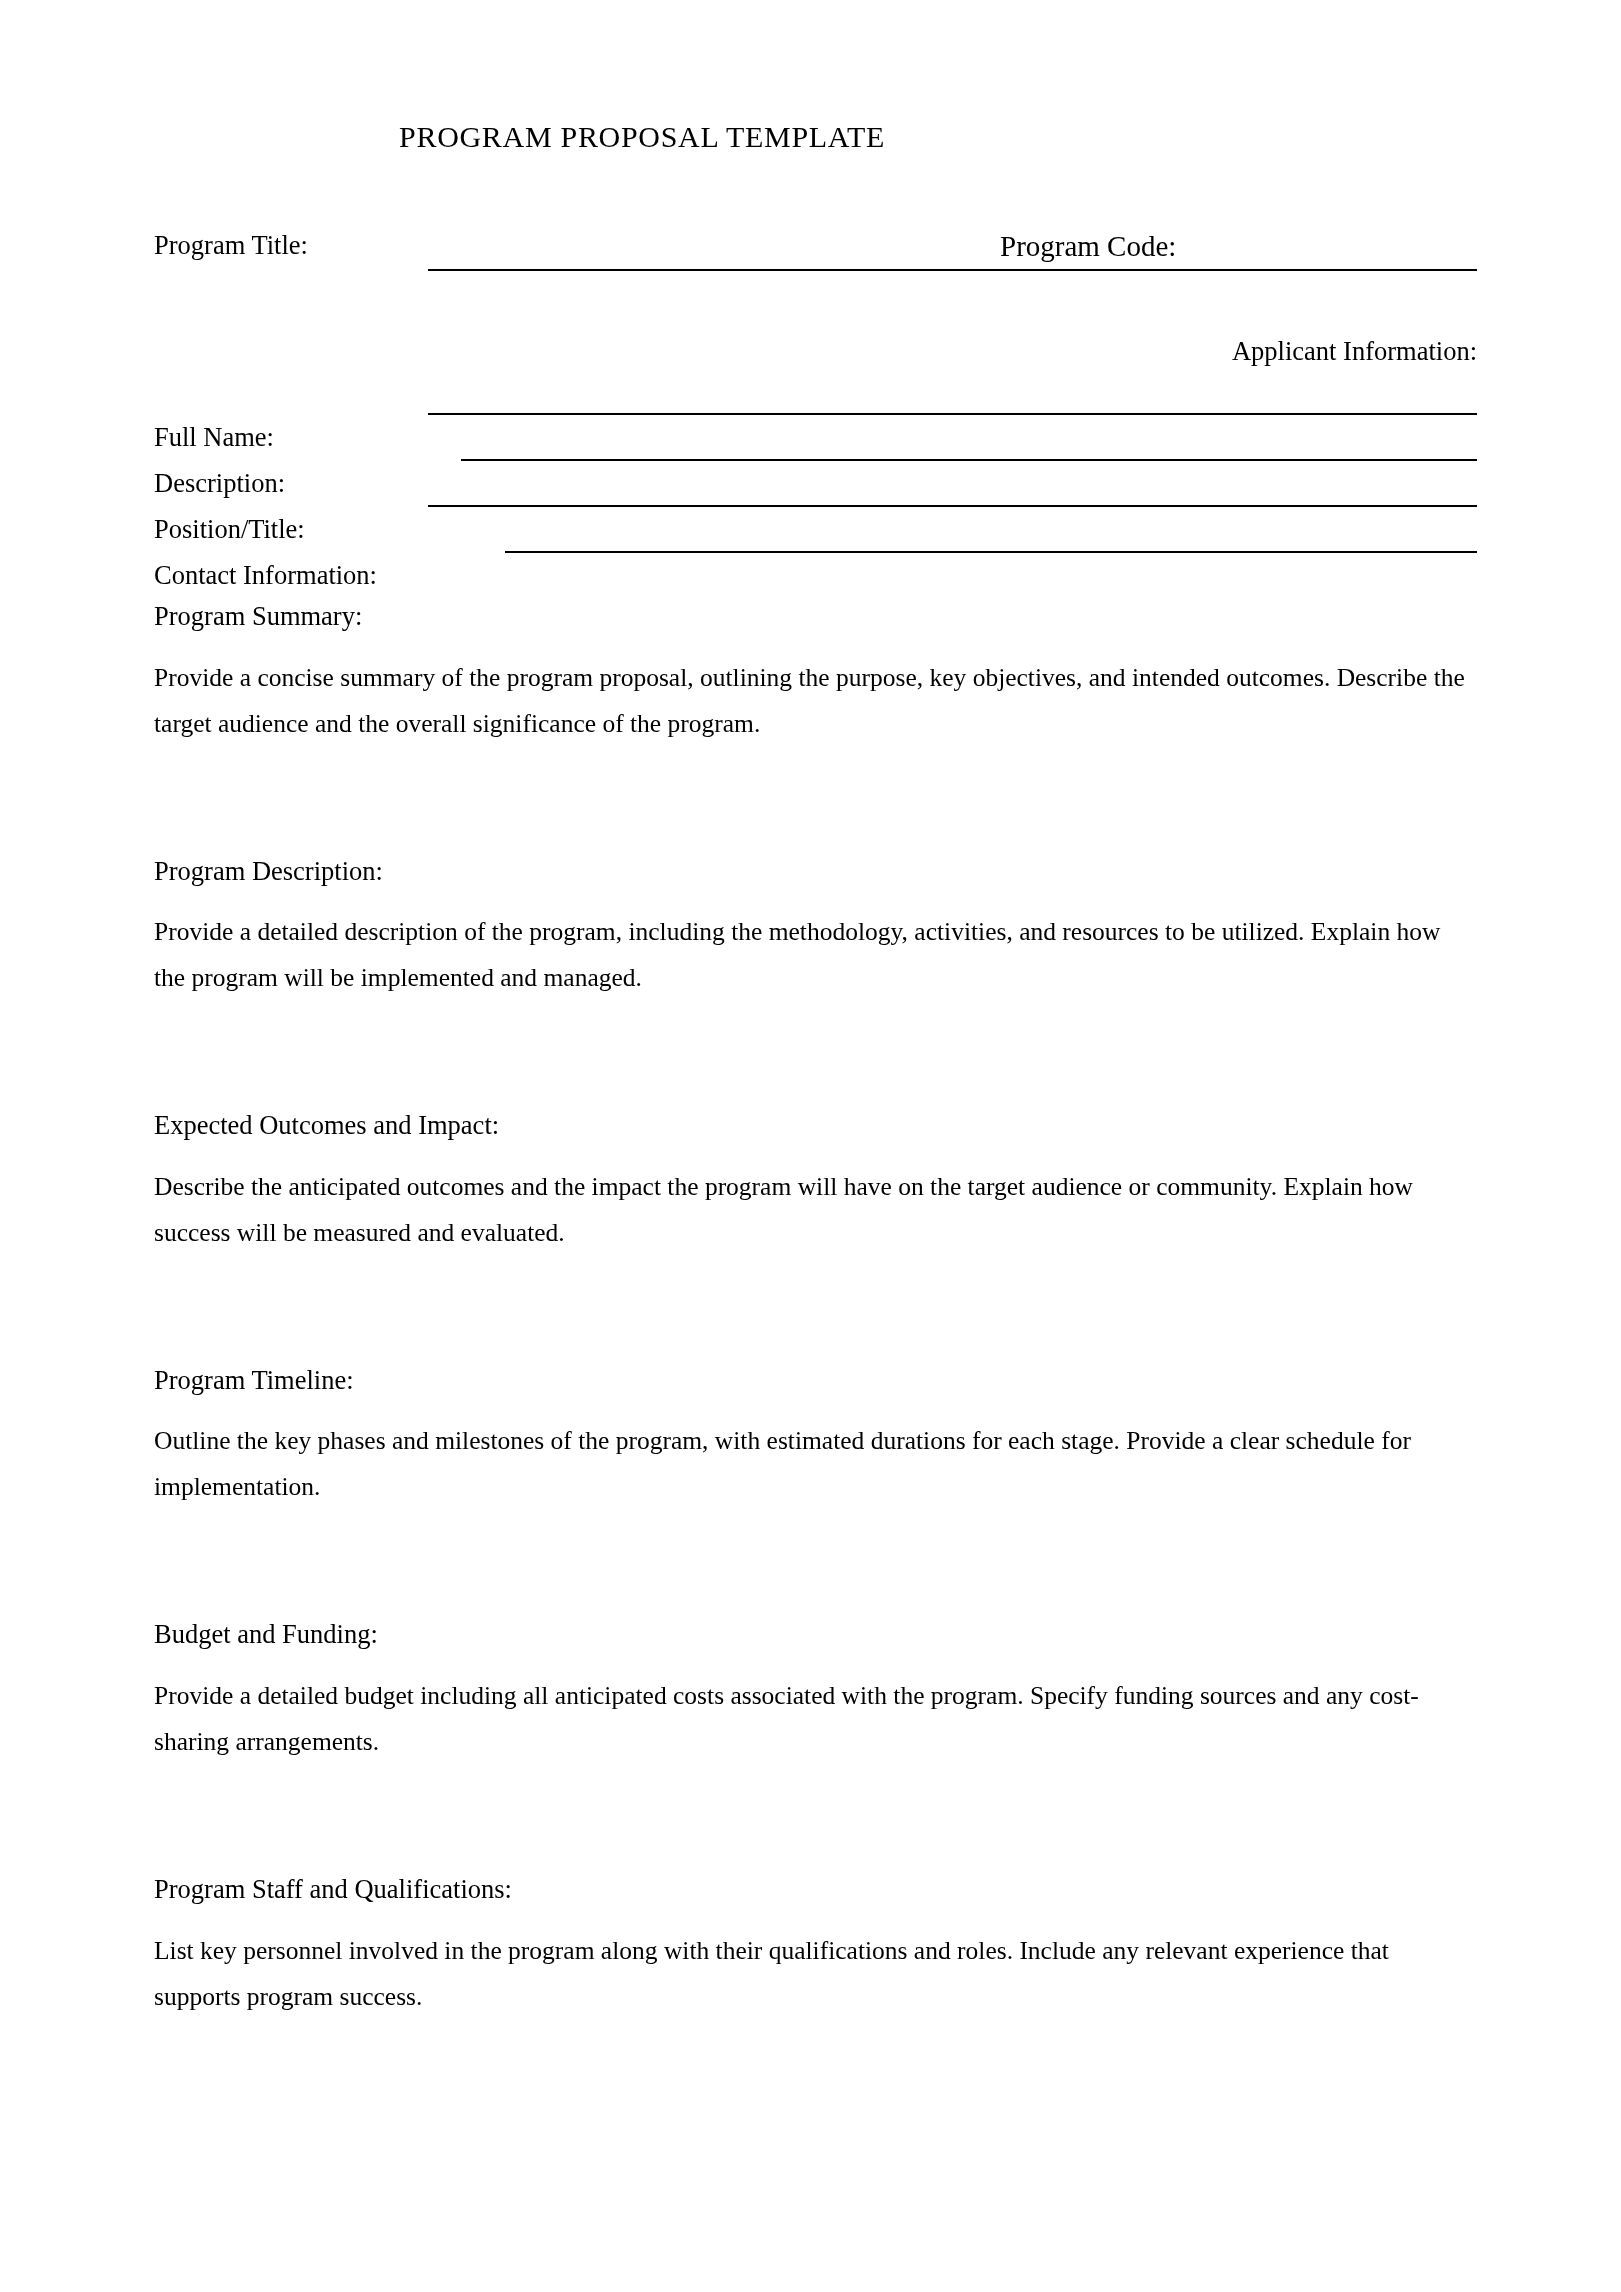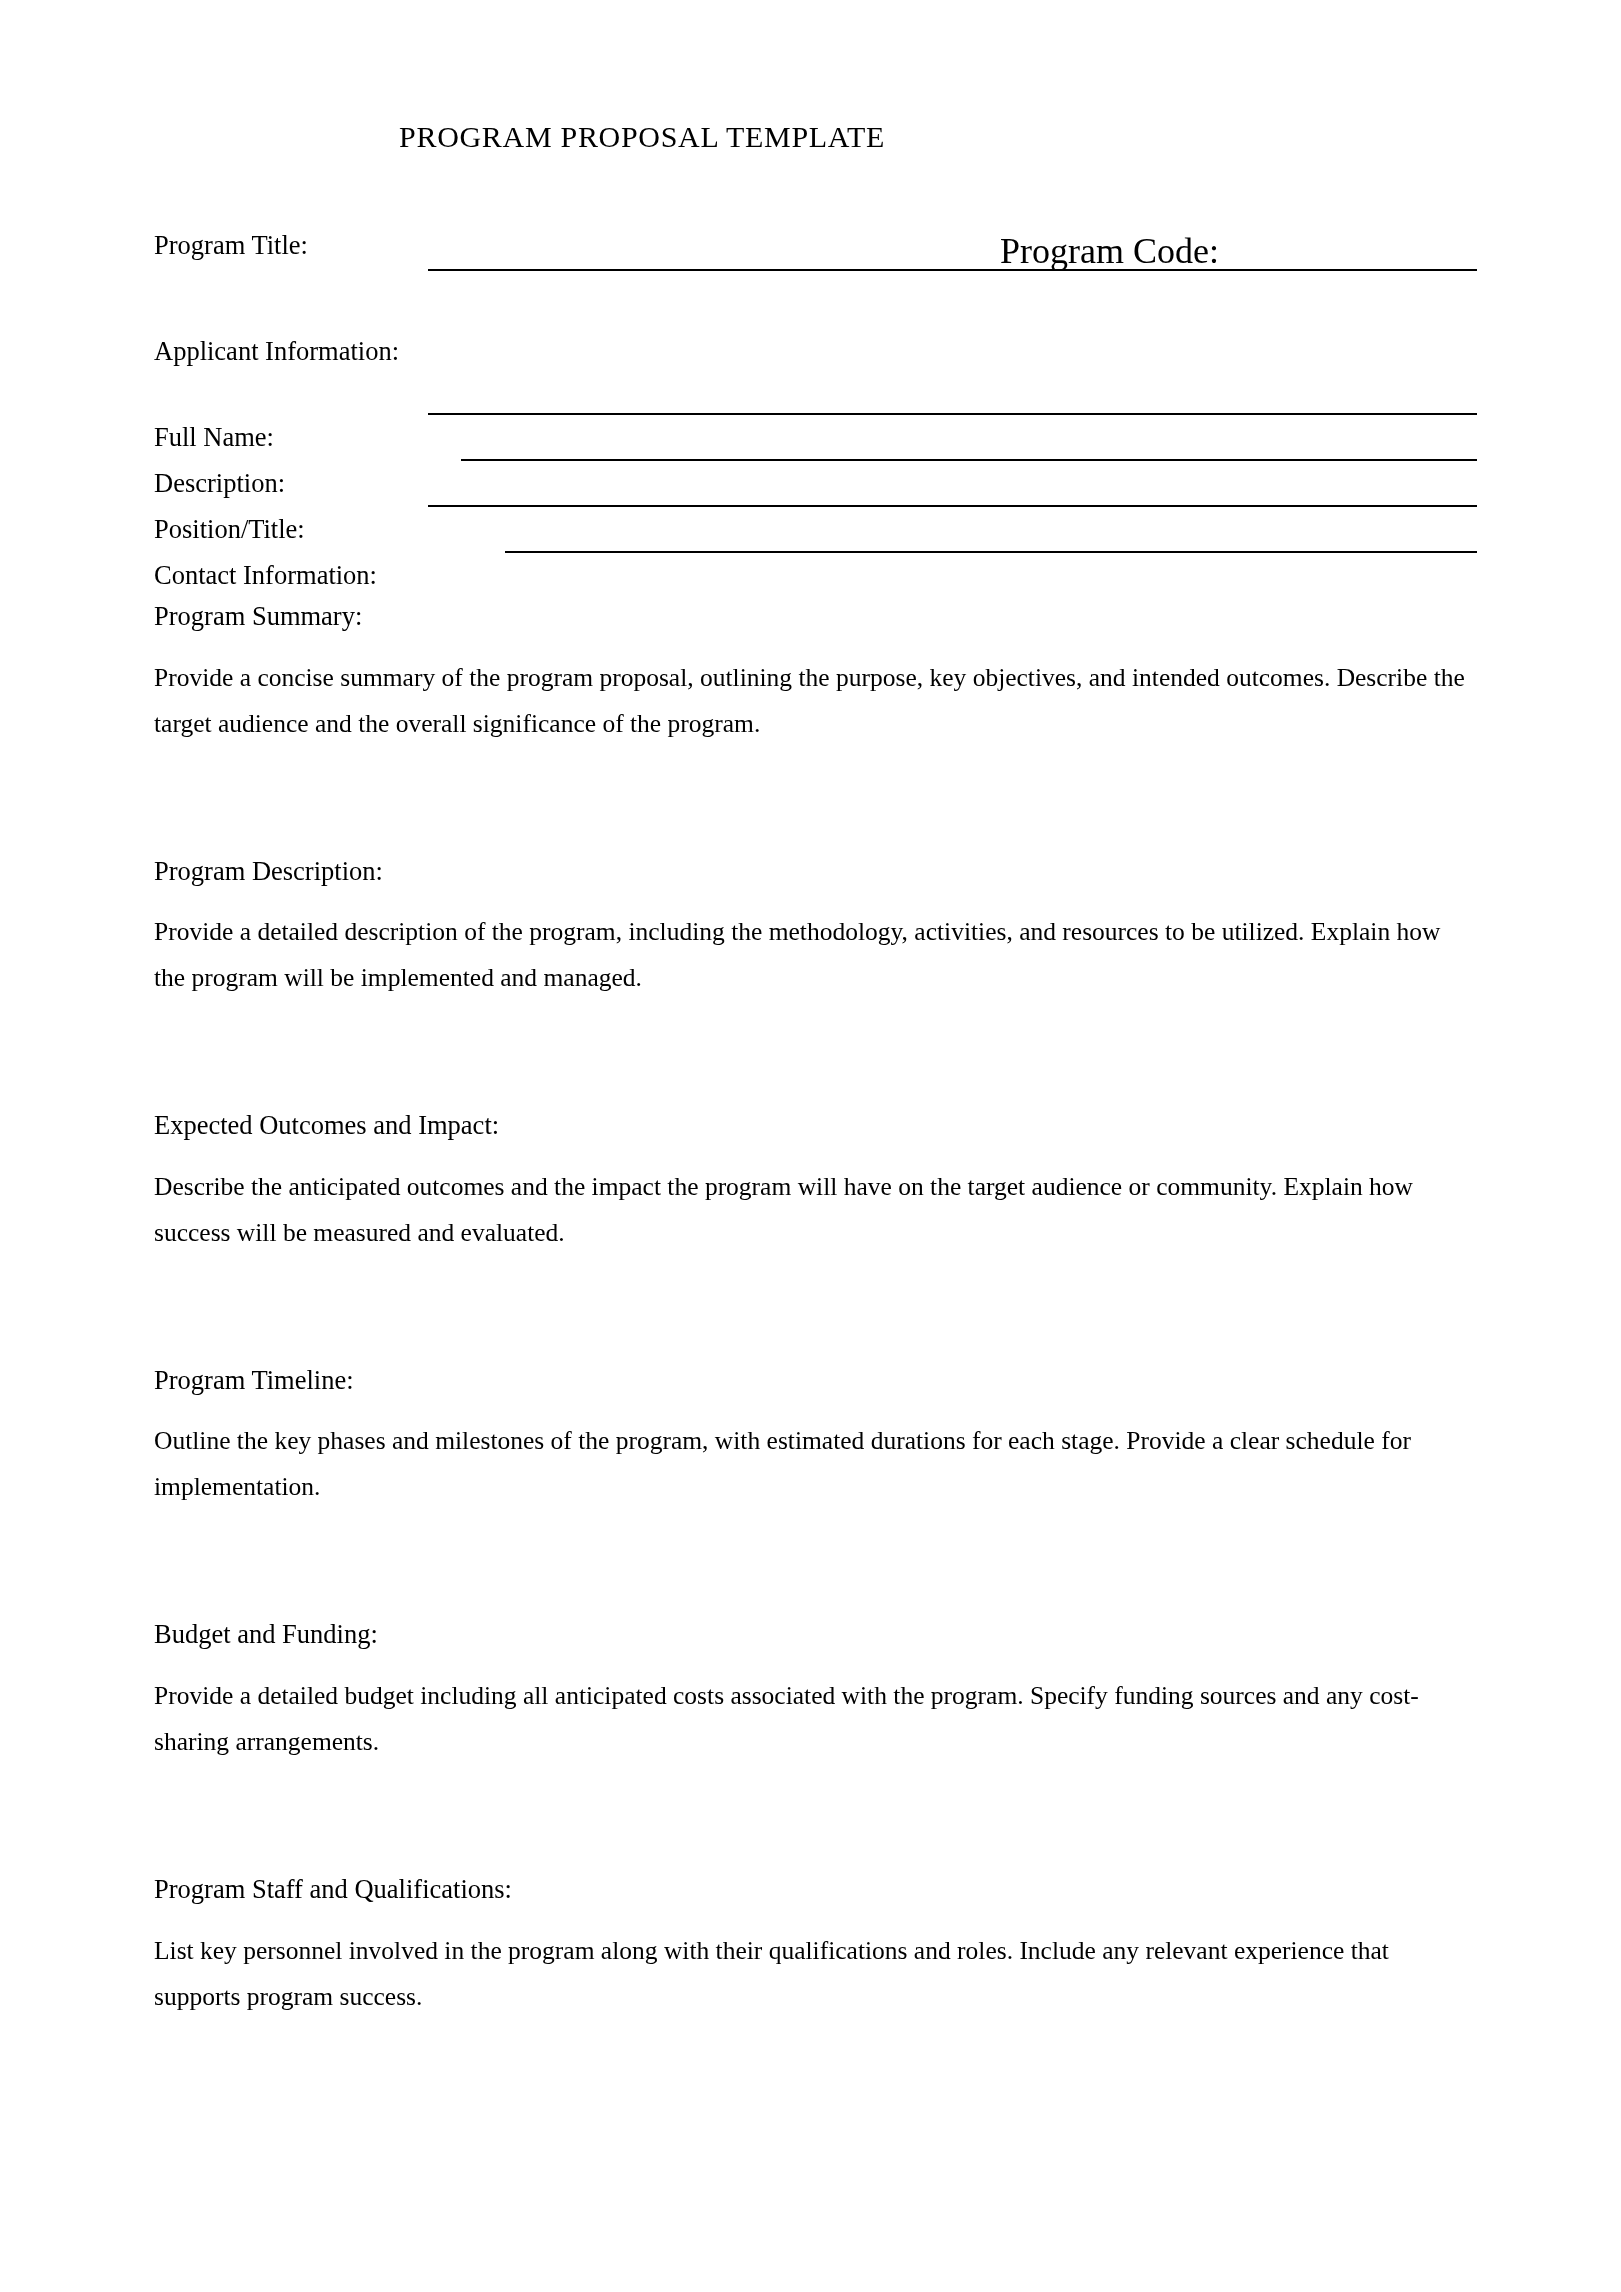--- a/index.html
+++ b/index.html
@@ -46,21 +46,21 @@
     left: 0;
     top: 0;
     font-size: 26.5px;
     white-space: nowrap;
     text-align: right;
   }
   .title-row .lbl-right {
     position: absolute;
     left: 846px;
     top: 0;
-    font-size: 36px;
+    font-size: 29px;
     white-space: nowrap;
   }
   .title-row .rule {
     position: absolute;
     left: 274px;
     top: 39px;
     width: 1049px;
     height: 0;
     border-top: 2.9px solid #000;
   }
@@ -69,20 +69,21 @@
   .applicant {
     position: absolute;
     left: 154px;
     top: 328px;
     width: 1323px;
   }
   .applicant .section-label {
     font-size: 26.5px;
     line-height: 46px;
     white-space: nowrap;
+    text-align: right;
   }
   .field-row {
     position: relative;
     height: 46px;
   }
   .field-row .field-label {
     position: absolute;
     left: 0;
     top: 0;
     font-size: 26.5px;

